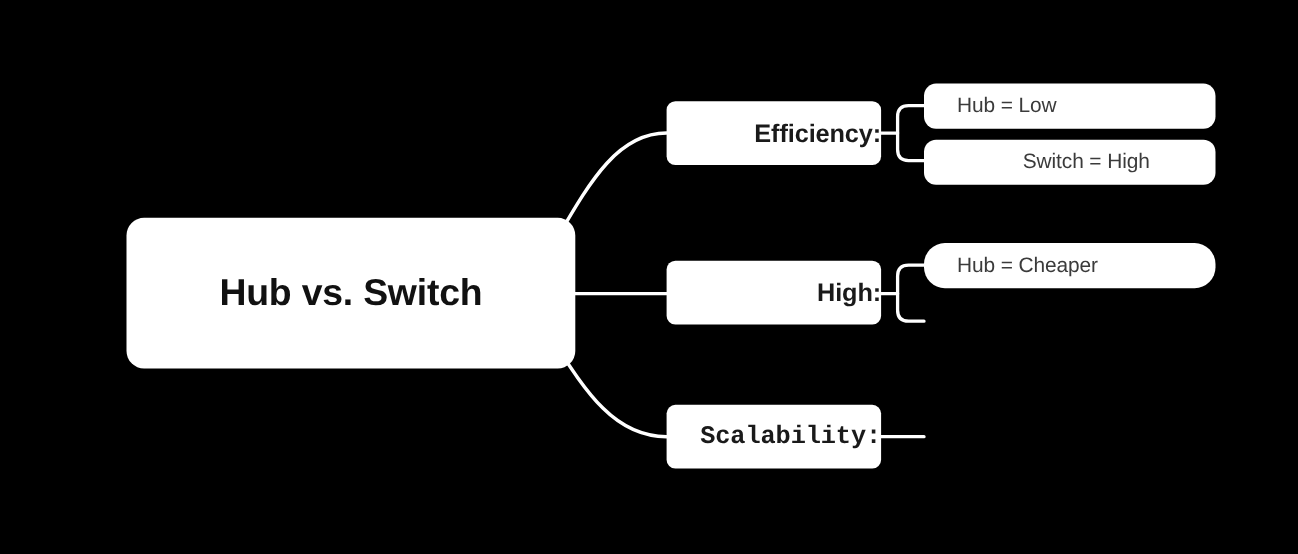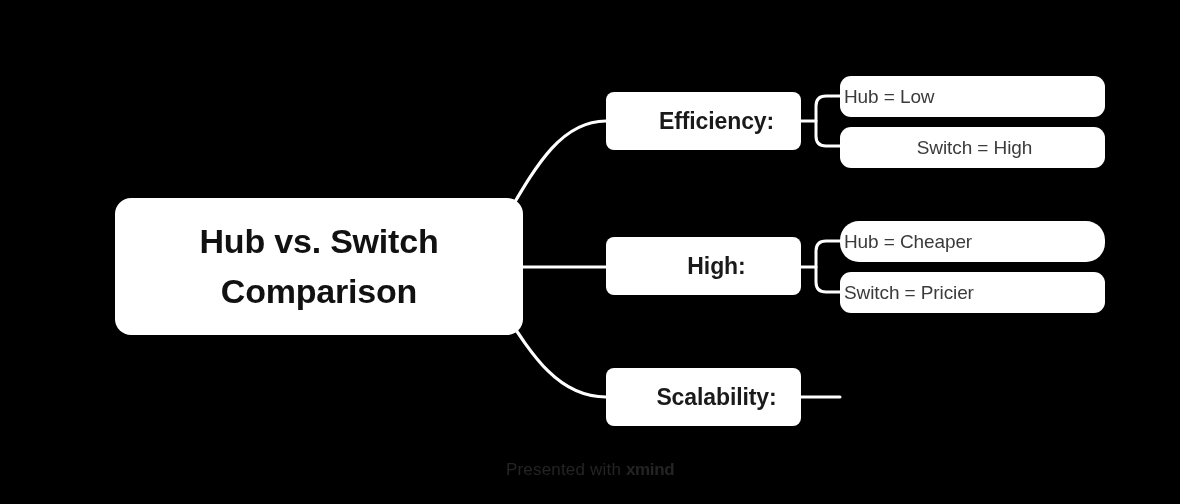--- a/index.html
+++ b/index.html
@@ -48,40 +48,40 @@
     font-weight: bold;
     line-height: 1.45;
     letter-spacing: -0.2px;
   }
   
   .branch-node {
     left: 606px;
     width: 195px;
     height: 58px;
     border-radius: 8px;
-    justify-content: center;
+    justify-content: flex-end;
     padding-left: 26px;
   }
   .branch-node .node-text {
     color: #1a1a1a;
     font-size: 23px;
     font-weight: bold;
     letter-spacing: -0.1px;
   }
   #branch-efficiency { top: 92px; }
   #branch-cost { top: 237px; }
-  #branch-scalability { top: 368px; }
+  #branch-scalability { top: 368px; font-family: Liberation Mono, monospace; }
   
   .leaf-node {
     left: 840px;
     width: 265px;
     height: 41px;
     border-radius: 11px;
     justify-content: flex-start;
-    padding-left: 4px;
+    padding-left: 30px;
   }
   .leaf-node .node-text {
     color: #3b3b3b;
     font-size: 19px;
     font-weight: normal;
     letter-spacing: -0.1px;
     white-space: nowrap;
   }
   #leaf-hub-low      { top: 76px; }
   #leaf-switch-high  { top: 127px; justify-content: center; }
@@ -124,21 +124,20 @@
 
     <path d="M801,267 L816,267" stroke="#ffffff" stroke-width="3" fill="none" stroke-linecap="round"></path>
     <path d="M840,241 L826,241 Q816,241 816,251 L816,282 Q816,292 826,292 L840,292" stroke="#ffffff" stroke-width="3" fill="none" stroke-linecap="round"></path>
 
     <path d="M801,397 L840,397" stroke="#ffffff" stroke-width="3" fill="none" stroke-linecap="round"></path>
   </svg>
 
   <div class="node" id="root-node">
     <div class="node-text">
       <span>Hub vs. Switch</span><br>
-      <span>Comparison</span>
     </div>
   </div>
 
   <div class="node branch-node" id="branch-efficiency">
     <span class="node-text">Efficiency:</span>
   </div>
 
   <div class="node branch-node" id="branch-cost">
     <span class="node-text">High:</span>
   </div>
@@ -152,22 +151,16 @@
   </div>
 
   <div class="node leaf-node" id="leaf-switch-high">
     <span class="node-text">Switch = High</span>
   </div>
 
   <div class="node leaf-node" id="leaf-hub-cheaper">
     <span class="node-text">Hub = Cheaper</span>
   </div>
 
-  <div class="node leaf-node" id="leaf-switch-pricier">
-    <span class="node-text">Switch = Pricier</span>
-  </div>
 
 
-  <div id="footer">
-    <span>Presented with </span><span class="brand">xmind</span>
-  </div>
 
 </div>
 
 </body></html>

